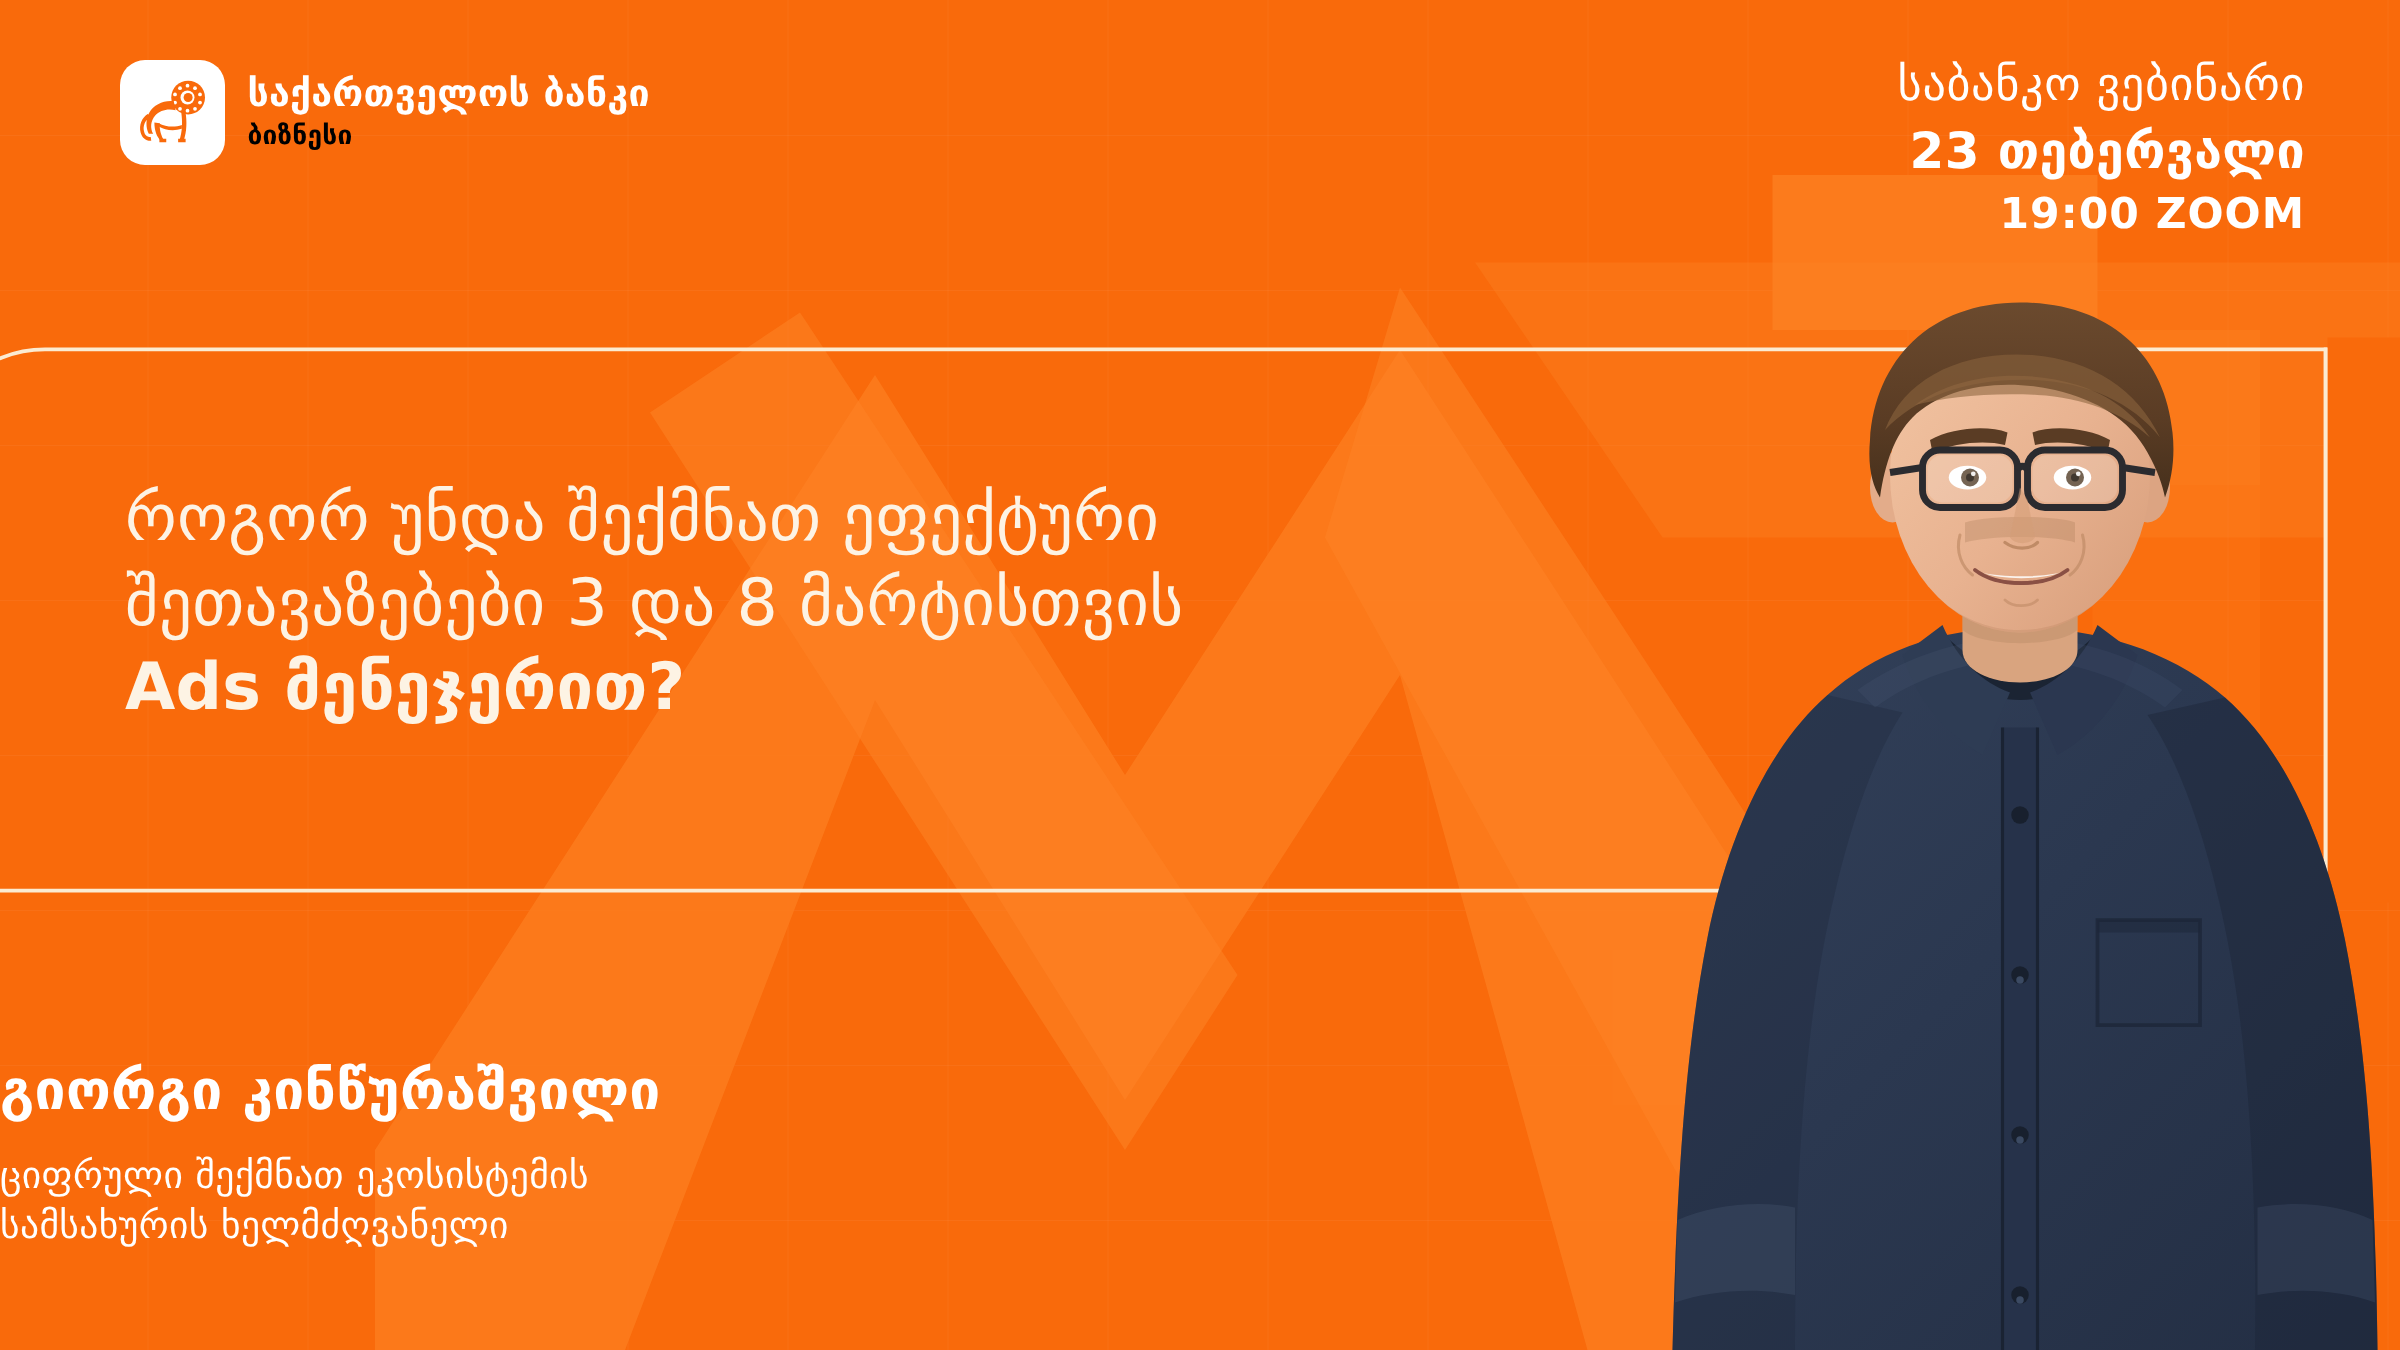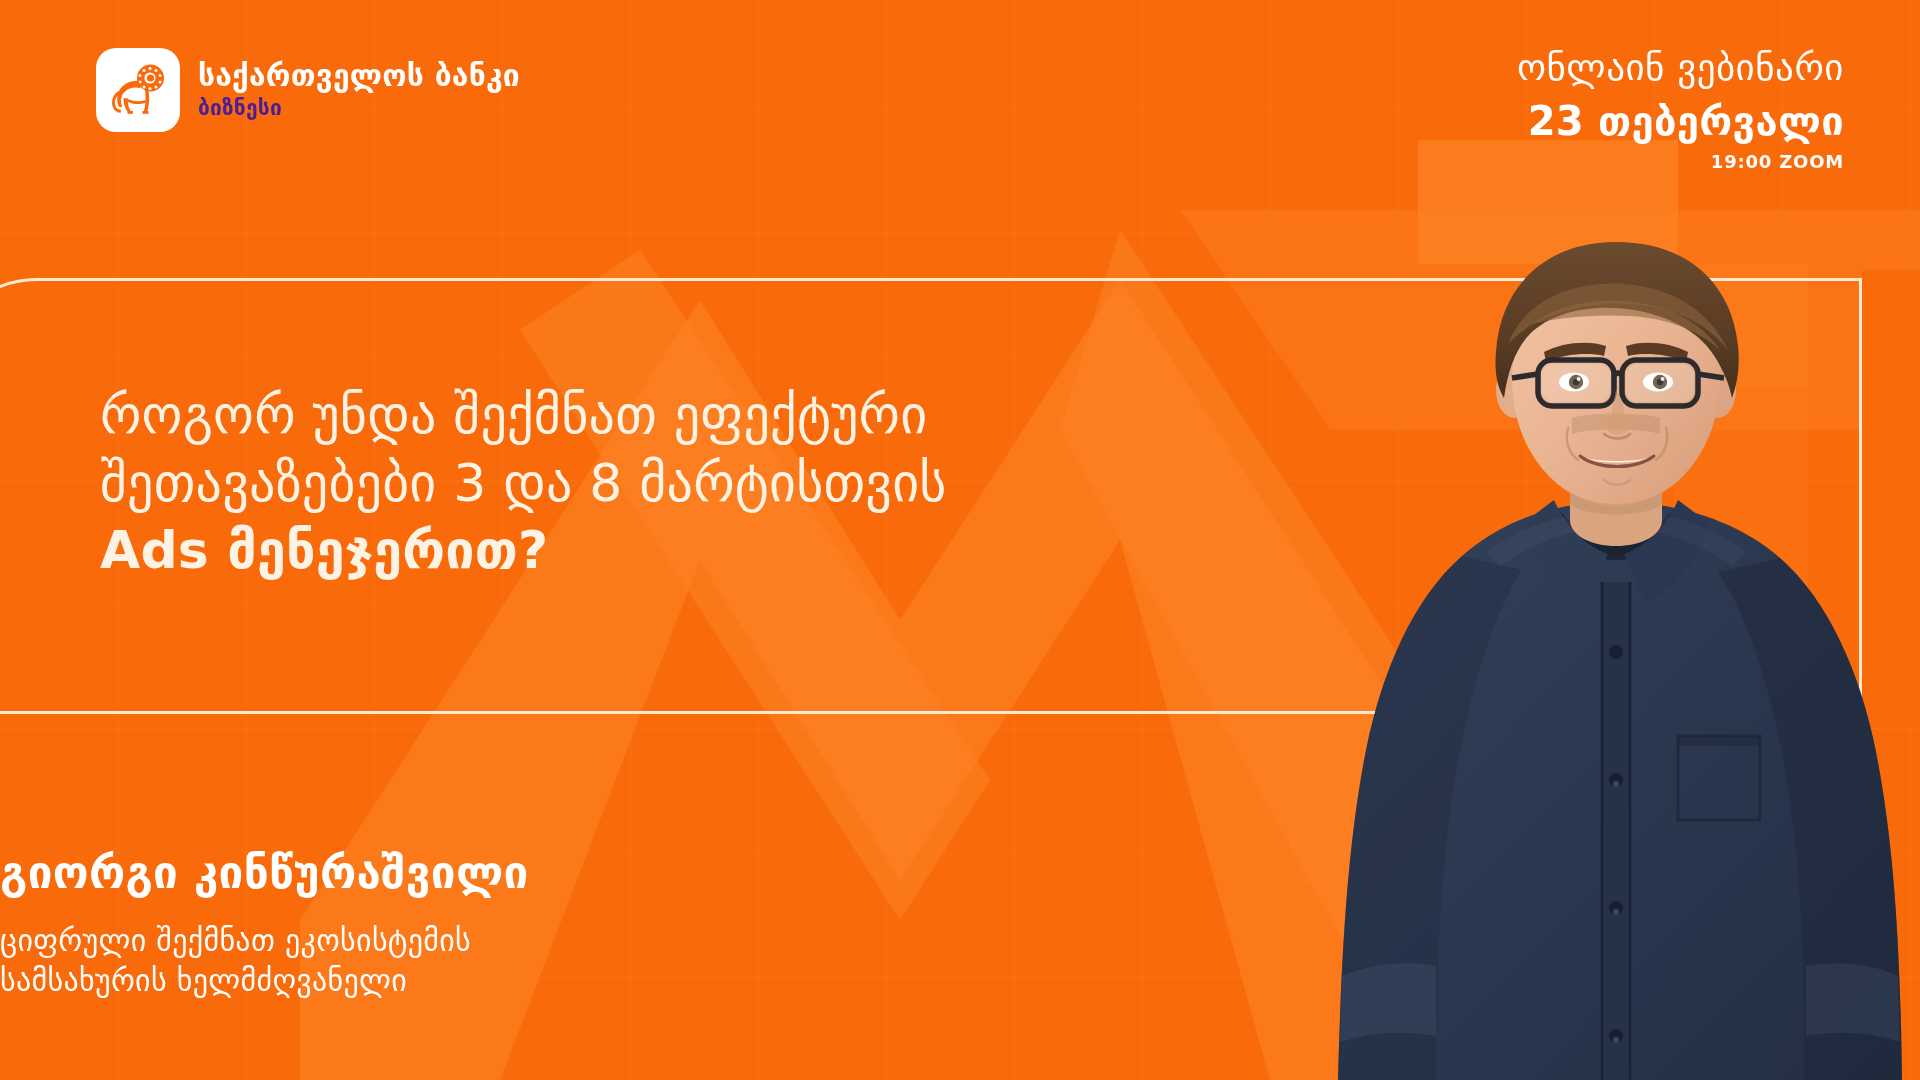--- a/index.html
+++ b/index.html
@@ -77,32 +77,32 @@
     position:relative;
     display:flex; align-items:center; justify-content:center;
   }
   .logo-mark svg { display:block; }
   .logo-text { display:flex; flex-direction:column; line-height:1; }
   .logo-text .l1 {
     color:#FFFFFF; font-weight:700; font-size:30px; letter-spacing:.2px;
     white-space:nowrap;
   }
   .logo-text .l2 {
-    color:#4c1d95; font-weight:700; font-size:21px; margin-top:7px;
+    color:#000000; font-weight:700; font-size:21px; margin-top:7px;
     letter-spacing:.2px; white-space:nowrap;
   }
 
   
   .meta {
     position:absolute; right:76px; top:46px;
     text-align:right; color:#FFFFFF;
   }
   .meta .m1 { font-size:37px; font-weight:400; letter-spacing:.5px; line-height:1.18; white-space:nowrap; }
   .meta .m2 { font-size:40px; font-weight:700; letter-spacing:.3px; margin-top:8px; line-height:1.18; white-space:nowrap; }
-  .meta .m3 { font-size:18px; font-weight:700; letter-spacing:.8px; margin-top:6px; line-height:1.18; white-space:nowrap; }
+  .meta .m3 { font-size:34px; font-weight:700; letter-spacing:.8px; margin-top:6px; line-height:1.18; white-space:nowrap; }
 
   
   .headline {
     position:absolute; left:100px; top:382px;
     width:1230px;
     color:#FDF3E4;
     font-size:52px; font-weight:400; line-height:1.30;
     letter-spacing:.2px;
   }
   .headline .hl { display:block; white-space:nowrap; }
@@ -207,21 +207,21 @@
         </g>
       </svg>
     </div>
     <div class="logo-text">
       <span class="l1">საქართველოს ბანკი</span>
       <span class="l2">ბიზნესი</span>
     </div>
   </div>
 
   <div class="meta">
-    <div class="m1">ონლაინ ვებინარი</div>
+    <div class="m1">საბანკო ვებინარი</div>
     <div class="m2">23 თებერვალი</div>
     <div class="m3">19:00  ZOOM</div>
   </div>
 
   <div class="headline">
     <span class="hl">როგორ უნდა შექმნათ ეფექტური</span>
     <span class="hl">შეთავაზებები 3 და 8 მარტისთვის</span>
     <span class="hl bold">Ads მენეჯერით?</span>
   </div>
 

